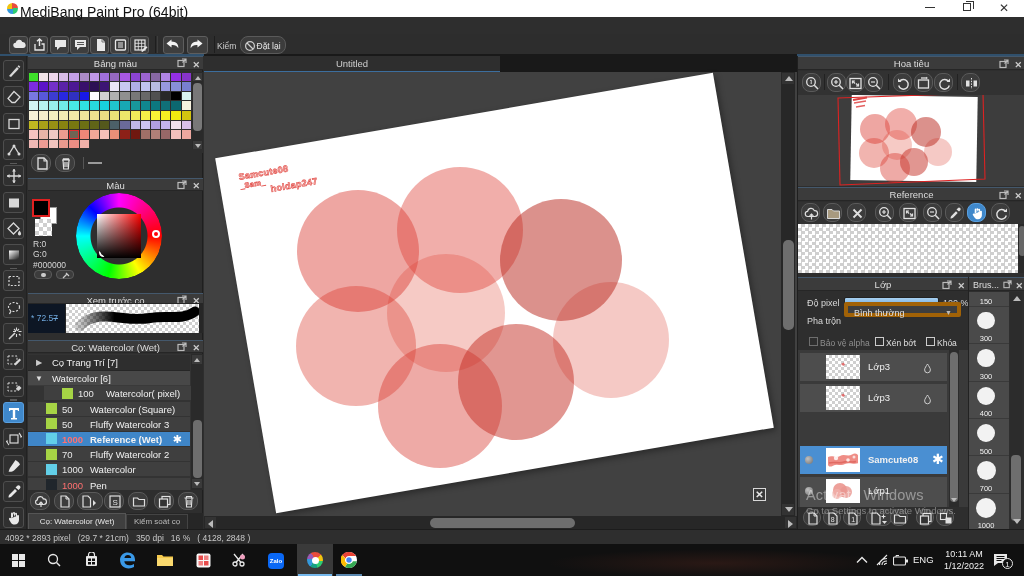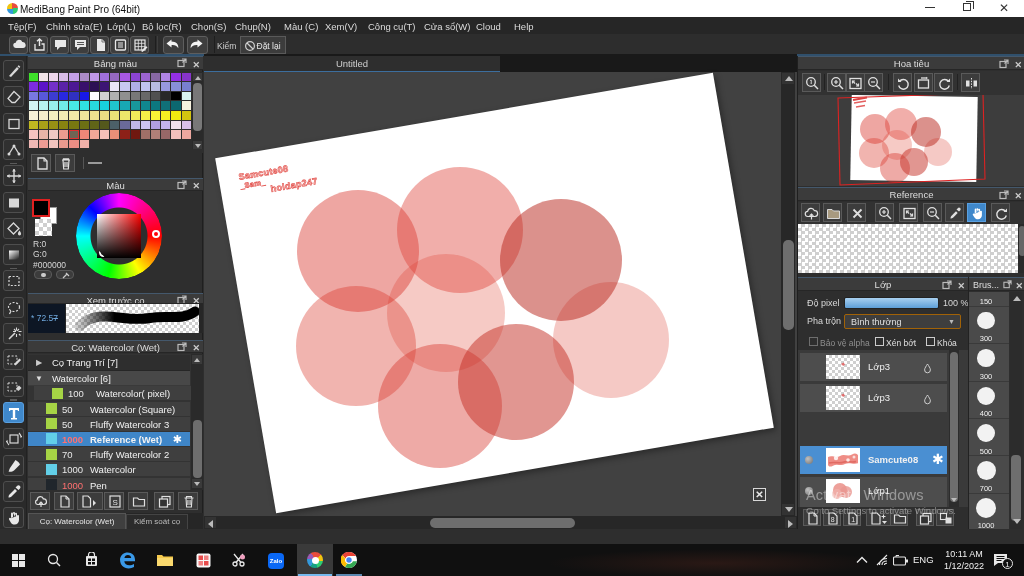--- a/index.html
+++ b/index.html
@@ -1,47 +1,33 @@
 <!DOCTYPE html>
 <html><head><meta charset="utf-8"><style>
 *{margin:0;padding:0;box-sizing:border-box}
 html,body{width:1024px;height:576px;overflow:hidden}
 #root{position:relative;width:1024px;height:576px;font-family:"Liberation Sans",sans-serif;background:#2e2e2e;overflow:hidden}
 .abs{position:absolute}
 .hdr{position:absolute;background:#3b3b3b;color:#dedede;font-size:9.5px;text-align:center;border-top:1px solid #44586c;border-bottom:1px solid #262626}
 .tbtn{position:absolute;width:19px;height:18px;background:#3e3e3e;border:1px solid #5e5e5e;border-radius:3px}
-.pbtn{position:absolute;background:#3c3c3c;border:1px solid #5a5a5a;border-radius:0}
+.pbtn{position:absolute;background:#3c3c3c;border:1px solid #5a5a5a;border-radius:8px}
 .sw{position:absolute;width:9.4px;height:8.7px}
 .circ{position:absolute;border-radius:50%}
 .lname{position:absolute;left:68px;top:8px;font-size:9.5px;color:#f0f0f0}
 .checker{background:conic-gradient(#cfcfcf 25%,#ffffff 25% 50%,#cfcfcf 50% 75%,#ffffff 75%);background-size:8px 8px}
 svg{display:block}
 </style></head><body>
 <div id="root">
 <div class="abs" style="left:0;top:0;width:1024px;height:17px;background:#ffffff">
 <div class="abs" style="left:7px;top:3px;width:11px;height:11px;border-radius:50%;background:conic-gradient(#e84c3d 0 25%,#2ecc71 25% 50%,#3498db 50% 75%,#f1c40f 75% 100%)"></div>
-<div class="abs" style="left:20px;top:3.5px;font-size:10px;color:#111">MediBang Paint Pro (64bit)</div>
+<div class="abs" style="left:20px;top:3.5px;font-size:14px;color:#111">MediBang Paint Pro (64bit)</div>
 <div class="abs" style="left:925px;top:7px;width:10px;height:1.4px;background:#333"></div>
 <div class="abs" style="left:963px;top:3px;width:8px;height:8px;border:1.3px solid #333"></div>
 <div class="abs" style="left:966px;top:1px;width:8px;height:8px;border:1.3px solid #333;border-left:none;border-bottom:none"></div>
 <div class="abs" style="left:999px;top:1px;font-size:12px;color:#333">✕</div>
-</div>
-<div class="abs" style="left:0;top:17px;width:1024px;height:17px;background:#262626">
-<div class="abs" style="left:8px;top:3.5px;font-size:9.5px;color:#dcdcdc">Tệp(F)</div>
-<div class="abs" style="left:46px;top:3.5px;font-size:9.5px;color:#dcdcdc">Chỉnh sửa(E)</div>
-<div class="abs" style="left:107px;top:3.5px;font-size:9.5px;color:#dcdcdc">Lớp(L)</div>
-<div class="abs" style="left:142px;top:3.5px;font-size:9.5px;color:#dcdcdc">Bộ lọc(R)</div>
-<div class="abs" style="left:191px;top:3.5px;font-size:9.5px;color:#dcdcdc">Chọn(S)</div>
-<div class="abs" style="left:235px;top:3.5px;font-size:9.5px;color:#dcdcdc">Chụp(N)</div>
-<div class="abs" style="left:284px;top:3.5px;font-size:9.5px;color:#dcdcdc">Màu (C)</div>
-<div class="abs" style="left:325px;top:3.5px;font-size:9.5px;color:#dcdcdc">Xem(V)</div>
-<div class="abs" style="left:368px;top:3.5px;font-size:9.5px;color:#dcdcdc">Công cụ(T)</div>
-<div class="abs" style="left:424px;top:3.5px;font-size:9.5px;color:#dcdcdc">Cửa sổ(W)</div>
-<div class="abs" style="left:476px;top:3.5px;font-size:9.5px;color:#dcdcdc">Cloud</div>
-<div class="abs" style="left:514px;top:3.5px;font-size:9.5px;color:#dcdcdc">Help</div>
 </div>
 <div class="abs" style="left:0;top:34px;width:1024px;height:21px;background:#2d2d2d;border-bottom:1px solid #222">
 <div class="tbtn" style="left:9px;top:2px">
         <div style="margin:1px 0 0 1.5px">
           <svg width="15" height="14" viewBox="0 0 15 14">
             <path d="M4 10a2.6 2.6 0 0 1-.3-5.2A3.4 3.4 0 0 1 10.3 4 2.9 2.9 0 0 1 11 10z" fill="#e8e8e8"></path>
           </svg>
         </div>
       </div>
 <div class="tbtn" style="left:29px;top:2px">
@@ -463,21 +449,21 @@
         </span><span style="position:absolute;right:3px;top:1px;color:#ccc;font-size:9px;font-weight:bold">✕</span></div>
 <div class="abs" style="left:0;top:298px;width:175px;height:136px;background:#333;overflow:hidden">
 <div class="abs" style="left:0;top:1px;width:162px;height:15.6px;background:#2e2e2e;border-bottom:1px solid #262626">
           <span style="position:absolute;left:8px;top:3px;color:#ccc;font-size:8px">▶</span>
           <span style="position:absolute;left:24px;top:2px;color:#f0f0f0;font-size:9.5px">Cọ Trang Trí [7]</span>
         </div>
 <div class="abs" style="left:0;top:17.3px;width:162px;height:15px;background:#484848;border-bottom:1px solid #3a3a3a">
           <span style="position:absolute;left:7px;top:3px;color:#ddd;font-size:8px">▼</span>
           <span style="position:absolute;left:24px;top:2px;color:#f0f0f0;font-size:9.5px">Watercolor [6]</span>
         </div>
-<div class="abs" style="left:6px;top:32.3px;width:162px;height:15px;background:#3f3f3f;border-bottom:1px solid #333">
+<div class="abs" style="left:16px;top:32.3px;width:162px;height:15px;background:#3f3f3f;border-bottom:1px solid #333">
           <span style="position:absolute;left:18px;top:1.5px;width:11px;height:11px;background:#a6d445"></span>
           <span style="position:absolute;left:34px;top:2px;color:#e8e8e8;font-size:9.5px;">100</span>
           <span style="position:absolute;left:62px;top:2px;color:#f2f2f2;font-size:9.5px;">Watercolor( pixel)</span>
         </div>
 <div class="abs" style="left:0;top:47.5px;width:162px;height:15px;background:#3f3f3f;border-bottom:1px solid #333">
           <span style="position:absolute;left:18px;top:1.5px;width:11px;height:11px;background:#a6d445"></span>
           <span style="position:absolute;left:34px;top:2px;color:#e8e8e8;font-size:9.5px;">50</span>
           <span style="position:absolute;left:62px;top:2px;color:#f2f2f2;font-size:9.5px;">Watercolor (Square)</span>
         </div>
 <div class="abs" style="left:0;top:62.7px;width:162px;height:15px;background:#3f3f3f;border-bottom:1px solid #333">
@@ -781,21 +767,21 @@
 <div class="hdr" style="left:0px;top:221px;width:170px;height:14px;line-height:14px">Lớp<span style="position:absolute;right:16px;top:2px">
           <svg width="10" height="10" viewBox="0 0 10 10">
             <rect x="1" y="2.5" width="6" height="6" fill="none" stroke="#bbb" stroke-width="1.2"></rect>
             <path d="M5 1h4v4M5.5 4.5 9 1" stroke="#bbb" stroke-width="1.2" fill="none"></path>
           </svg>
         </span><span style="position:absolute;right:3px;top:1px;color:#ccc;font-size:9px;font-weight:bold">✕</span></div>
 <div class="abs" style="left:9px;top:242px;font-size:9px;color:#d8d8d8">Độ pixel</div>
 <div class="abs" style="left:46px;top:241px;width:95px;height:12px;background:linear-gradient(to bottom,#a8d0f0,#5d9fd8);border:1px solid #222;border-radius:2px"></div>
 <div class="abs" style="left:145px;top:242px;font-size:9px;color:#d8d8d8">100 %</div>
 <div class="abs" style="left:9px;top:260px;font-size:9px;color:#d8d8d8">Pha trộn</div>
-<div class="abs" style="left:46px;top:258px;width:117px;height:15px;background:#3e3e3e;border:1px solid #a16207;border-radius:2px;color:#e0e0e0;font-size:9px;line-height:14px;padding-left:6px">Bình thường<span style="position:absolute;right:5px;top:0px;color:#bbb;font-size:7px">▼</span></div>
+<div class="abs" style="left:46px;top:246px;width:117px;height:15px;background:#3e3e3e;border:4px solid #a16207;border-radius:2px;color:#e0e0e0;font-size:9px;line-height:14px;padding-left:6px">Bình thường<span style="position:absolute;right:5px;top:0px;color:#bbb;font-size:7px">▼</span></div>
 <div class="abs" style="left:11px;top:281px;width:9px;height:9px;border:1.2px solid #6e6e6e;background:#2e2e2e"></div>
 <div class="abs" style="left:22px;top:281.5px;font-size:8.5px;color:#8f8f8f">Bảo vệ alpha</div>
 <div class="abs" style="left:77px;top:281px;width:9px;height:9px;border:1.2px solid #ccc;background:#2e2e2e"></div>
 <div class="abs" style="left:88px;top:281.5px;font-size:8.5px;color:#e0e0e0">Xén bớt</div>
 <div class="abs" style="left:128px;top:281px;width:9px;height:9px;border:1.2px solid #ccc;background:#2e2e2e"></div>
 <div class="abs" style="left:139px;top:281.5px;font-size:8.5px;color:#e0e0e0">Khóa</div>
 <div class="abs" style="left:0;top:294px;width:170px;height:157px;background:#3a3a3a;overflow:hidden">
 <div class="abs" style="left:2px;top:3px;width:147px;height:28px;background:#4d4d4d">
 <div class="abs checker" style="left:26px;top:2px;width:34px;height:24px;background-size:6px 6px"></div>
 <svg class="abs" style="left:26px;top:2px" width="34" height="24">
@@ -930,20 +916,23 @@
 <div class="abs" style="left:7px;top:205.70000000000002px;width:20px;height:20px;border-radius:50%;background:#f2f2f2"></div>
 <div class="abs" style="left:0;top:229.4px;width:34px;text-align:center;font-size:7.5px;color:#f0f0f0">1000</div>
 
 </div>
 <div class="abs" style="left:212px;top:236px;width:12px;height:237px;background:#2c2c2c"></div>
 <div class="abs" style="left:214.5px;top:240px;width:0;height:0;border-left:4px solid transparent;border-right:4px solid transparent;border-bottom:5px solid #bbb"></div>
 <div class="abs" style="left:213px;top:196px;width:10px;height:0px"></div>
 <div class="abs" style="left:213px;top:399px;width:10px;height:66px;background:#6e6e6e;border-radius:4px"></div>
 <div class="abs" style="left:214.5px;top:463px;width:0;height:0;border-left:4px solid transparent;border-right:4px solid transparent;border-top:5px solid #bbb"></div>
 </div>
+<div class="abs" style="left:0;top:529px;width:1024px;height:15px;background:#2e2e2e;border-top:1px solid #1c1c1c">
+<div class="abs" style="left:5px;top:3px;font-size:8.5px;color:#c8c8c8">4092 * 2893 pixel&nbsp;&nbsp;&nbsp;(29.7 * 21cm)&nbsp;&nbsp;&nbsp;350 dpi&nbsp;&nbsp;&nbsp;16 %&nbsp;&nbsp;&nbsp;( 4128, 2848 )</div>
+</div>
 <div class="abs" style="left:0;top:544px;width:1024px;height:32px;background:#101010">
 <div class="abs" style="left:380px;top:0;width:480px;height:32px;background:radial-gradient(ellipse 240px 20px at 70% 60%,rgba(90,40,30,0.35),rgba(0,0,0,0) 70%)"></div>
 <svg class="abs" style="left:12px;top:10px" width="13" height="13" viewBox="0 0 13 13">
         <rect x="0" y="0" width="6" height="6" fill="#e8e8e8"></rect>
         <rect x="7" y="0" width="6" height="6" fill="#e8e8e8"></rect>
         <rect x="0" y="7" width="6" height="6" fill="#e8e8e8"></rect>
         <rect x="7" y="7" width="6" height="6" fill="#e8e8e8"></rect>
       </svg>
 <svg class="abs" style="left:47px;top:9px" width="14" height="14" viewBox="0 0 14 14">
         <circle cx="6" cy="6" r="4.5" fill="none" stroke="#e8e8e8" stroke-width="1.3"></circle>

